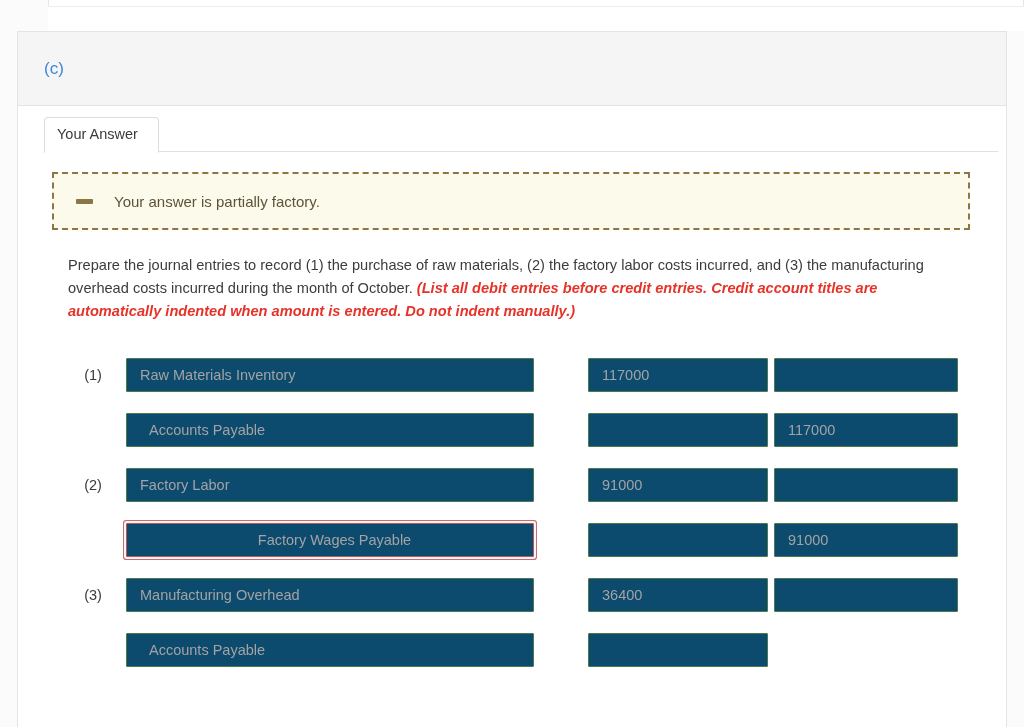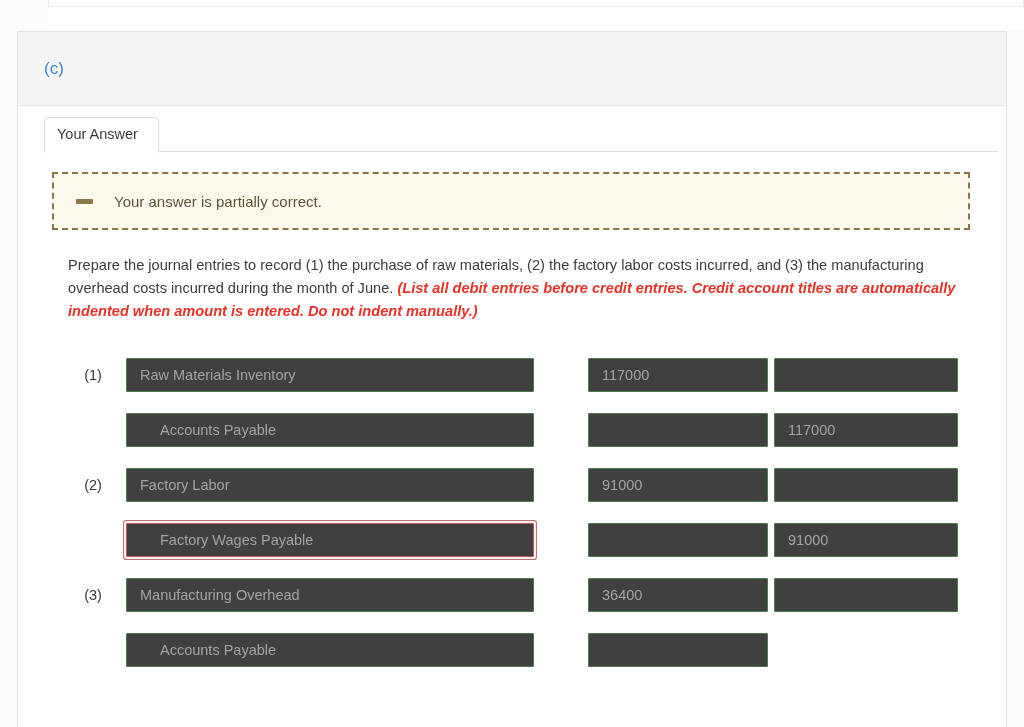--- a/index.html
+++ b/index.html
@@ -229,43 +229,44 @@
     padding-right: 6px;
   }
   .cell-credit {
     width: 184px;
     box-sizing: border-box;
   }
 
   .field {
     width: 100%;
     height: 34px;
-    background: #404040;
+    background: #0c4a6e;
     border: 1px solid #4d7a4d;
     box-sizing: border-box;
     font-family: "Liberation Sans", sans-serif;
     font-size: 14.5px;
     color: #a3a3a3;
     padding: 0 13px;
     outline: none;
     border-radius: 1px;
   }
   .field::placeholder {
     color: #a3a3a3;
     opacity: 1;
   }
   .field.num {
     text-align: left;
   }
   .field.indent {
-    padding-left: 33px;
+    padding-left: 22px;
   }
   .field.error {
     border: 1px solid #b5595c;
     box-shadow: 0 0 0 2px #fdf2f2, 0 0 0 3px #c06f72;
+    text-align: center;
   }
 </style>
 </head>
 <body>
 
 <div class="page">
 
   <div class="top-gutter"></div>
   <div class="top-sliver"></div>
   <div class="page-left-gutter"></div>
@@ -279,25 +280,25 @@
 
     <div class="tabs">
       <div class="tabs-rule"></div>
       <div class="tab-list">
         <div class="tab active">Your Answer</div>
       </div>
     </div>
 
     <div class="alert">
       <span class="alert-icon"></span>
-      <span class="alert-text">Your answer is partially correct.</span>
+      <span class="alert-text">Your answer is partially factory.</span>
     </div>
 
     <div class="instructions">
-      <span>Prepare the journal entries to record (1) the purchase of raw materials, (2) the factory labor costs incurred, and (3) the manufacturing overhead costs incurred during the month of June. </span><span class="emph">(List all debit entries before credit entries. Credit account titles are automatically indented when amount is entered. Do not indent manually.)</span>
+      <span>Prepare the journal entries to record (1) the purchase of raw materials, (2) the factory labor costs incurred, and (3) the manufacturing overhead costs incurred during the month of October. </span><span class="emph">(List all debit entries before credit entries. Credit account titles are automatically indented when amount is entered. Do not indent manually.)</span>
     </div>
 
     <div class="jtable">
       <div id="jt-body">
           <div class="jt-row">
             <div class="rowno">(1)</div>
             <div class="cell-acct"><input type="text" readonly="" class="field" placeholder="Raw Materials Inventory" style=""></div>
             <div class="cell-debit"><input type="text" readonly="" class="field num" placeholder="117000" style=""></div>
             <div class="cell-credit"><input type="text" readonly="" class="field num" placeholder="" style=""></div>
           </div>

